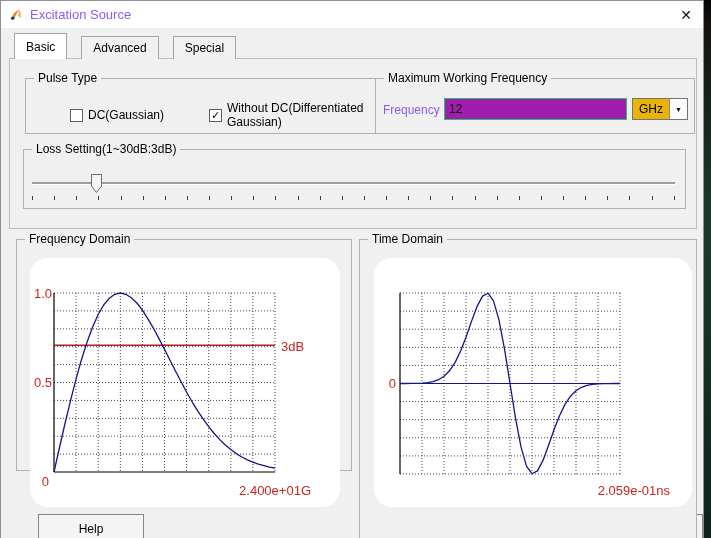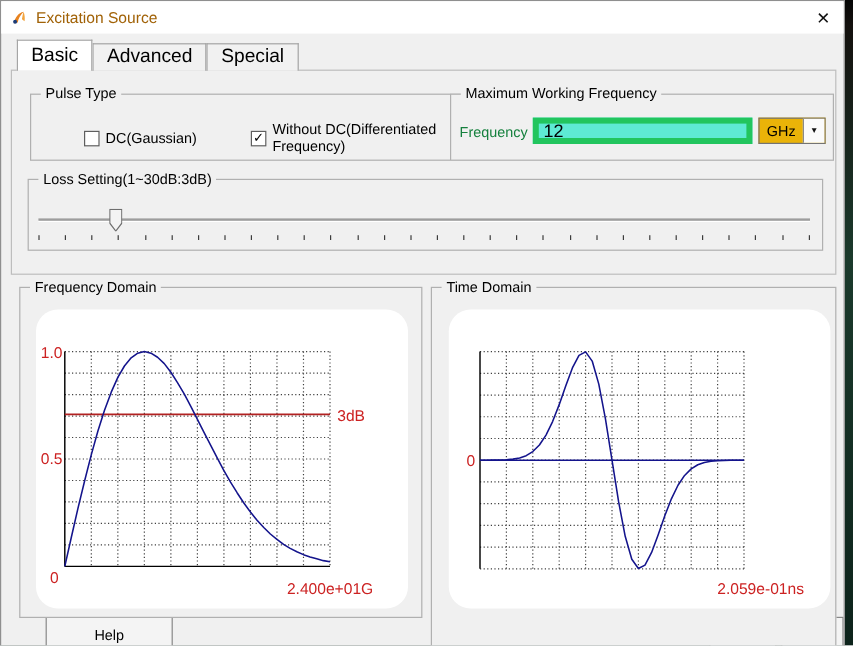--- a/index.html
+++ b/index.html
@@ -8,52 +8,52 @@
   .stage{position:relative;width:711px;height:538px;overflow:hidden;
          background:linear-gradient(#050505 0%,#14110e 4%,#1b3a2c 40%,#0d231b 100%);}
   .dialog{position:absolute;left:0;top:0;width:704px;height:548px;
           background:#f0f0f0;border:1px solid #8f8f8f;}
   .desktop-strip{position:absolute;right:0;top:0;width:7px;height:538px;}
 
   
   .titlebar{position:absolute;left:0;top:0;width:100%;height:27px;background:#ffffff;
             display:flex;align-items:center;}
   .app-icon{margin-left:8px;width:14px;height:14px;flex:none;}
-  .win-title{margin-left:7px;font-size:13px;color:#a16207;}
+  .win-title{margin-left:7px;font-size:13px;color:#8b5cf6;}
   .close{position:absolute;right:6px;top:3px;width:22px;height:21px;display:flex;
          align-items:center;justify-content:center;font-size:14px;color:#111;cursor:default;}
 
   
   .tabs{position:absolute;left:13px;top:32px;display:flex;align-items:flex-end;z-index:3;}
-  .tab{height:23px;padding:0 11px;display:flex;align-items:center;font-size:16px;color:#000;
-       background:#f1f1f1;border:1px solid #a5a5a5;border-bottom:none;margin-right:0;}
+  .tab{height:23px;padding:0 11px;display:flex;align-items:center;font-size:12px;color:#000;
+       background:#f1f1f1;border:1px solid #a5a5a5;border-bottom:none;margin-right:14px;}
   .tab.active{height:26px;background:#ffffff;position:relative;z-index:4;}
   .tabpane{position:absolute;left:8px;top:57px;width:688px;height:171px;
            border:1px solid #bdbdbd;background:#f0f0f0;z-index:1;}
 
   
   .group{position:absolute;border:1px solid #b0b0b0;background:#f0f0f0;z-index:2;}
   .legend{position:absolute;top:-8px;left:8px;background:#f0f0f0;padding:0 4px;
           font-size:12px;color:#000;white-space:nowrap;line-height:15px;}
   #g-pulse{left:24px;top:77px;width:374px;height:56px;}
   #g-maxfreq{left:374px;top:77px;width:320px;height:56px;}
   #g-loss{left:22px;top:148px;width:663px;height:60px;}
-  #g-freq{left:15px;top:238px;width:336px;height:276px;}
+  #g-freq{left:15px;top:238px;width:336px;height:232px;}
   #g-time{left:358px;top:238px;width:338px;height:348px;}
 
   
   .cb-row{position:absolute;left:6px;top:22px;display:flex;align-items:center;font-size:12px;color:#000;}
   .cb{display:flex;align-items:center;margin-right:7px;padding-left:38px;}
   .box{width:13px;height:13px;border:1px solid #5e5e5e;background:#fff;margin-right:5px;
        font-size:11px;line-height:11px;text-align:center;color:#000;flex:none;}
 
   
-  .freq-label{position:absolute;left:7px;top:24px;font-size:12px;color:#15803d;}
-  .freq-input{position:absolute;left:68px;top:19px;width:183px;height:22px;border:5px solid #22c55e;
-              background:#5eead4;font-size:15px;padding:0 4px;font-family:inherit;color:#000;}
+  .freq-label{position:absolute;left:7px;top:24px;font-size:12px;color:#8b5cf6;}
+  .freq-input{position:absolute;left:68px;top:19px;width:183px;height:22px;border:1px solid #22c55e;
+              background:#a21caf;font-size:12px;padding:0 4px;font-family:inherit;color:#000;}
   .combo{position:absolute;left:256px;top:19px;width:56px;height:22px;border:1px solid #737373;
          background:#eab308;display:flex;}
   .combo-text{flex:1;display:flex;align-items:center;justify-content:center;font-size:12px;color:#000;}
   .combo-arrow{width:18px;border-left:1px solid #8a8a8a;display:flex;align-items:center;
                justify-content:center;font-size:7px;color:#111;background:#fbfbfb;}
 
   
   .slider{position:absolute;left:8px;right:10px;top:24px;height:30px;}
   .track{position:absolute;left:0;right:0;top:8px;height:2px;background:#9d9d9d;
          box-shadow:0 1px 0 rgba(255,255,255,.95);}
@@ -102,21 +102,21 @@
 
     <div class="group" id="g-pulse">
       <span class="legend">Pulse Type</span>
       <div class="cb-row">
         <label class="cb">
           <span class="box"></span>
           <span>DC(Gaussian)</span>
         </label>
         <label class="cb">
           <span class="box">✓</span>
-          <span>Without DC(Differentiated Frequency)</span>
+          <span>Without DC(Differentiated Gaussian)</span>
         </label>
       </div>
     </div>
 
     <div class="group" id="g-maxfreq">
       <span class="legend">Maximum Working Frequency</span>
       <span class="freq-label">Frequency</span>
       <input class="freq-input" value="12" style="">
       <div class="combo">
         <span class="combo-text">GHz</span>

